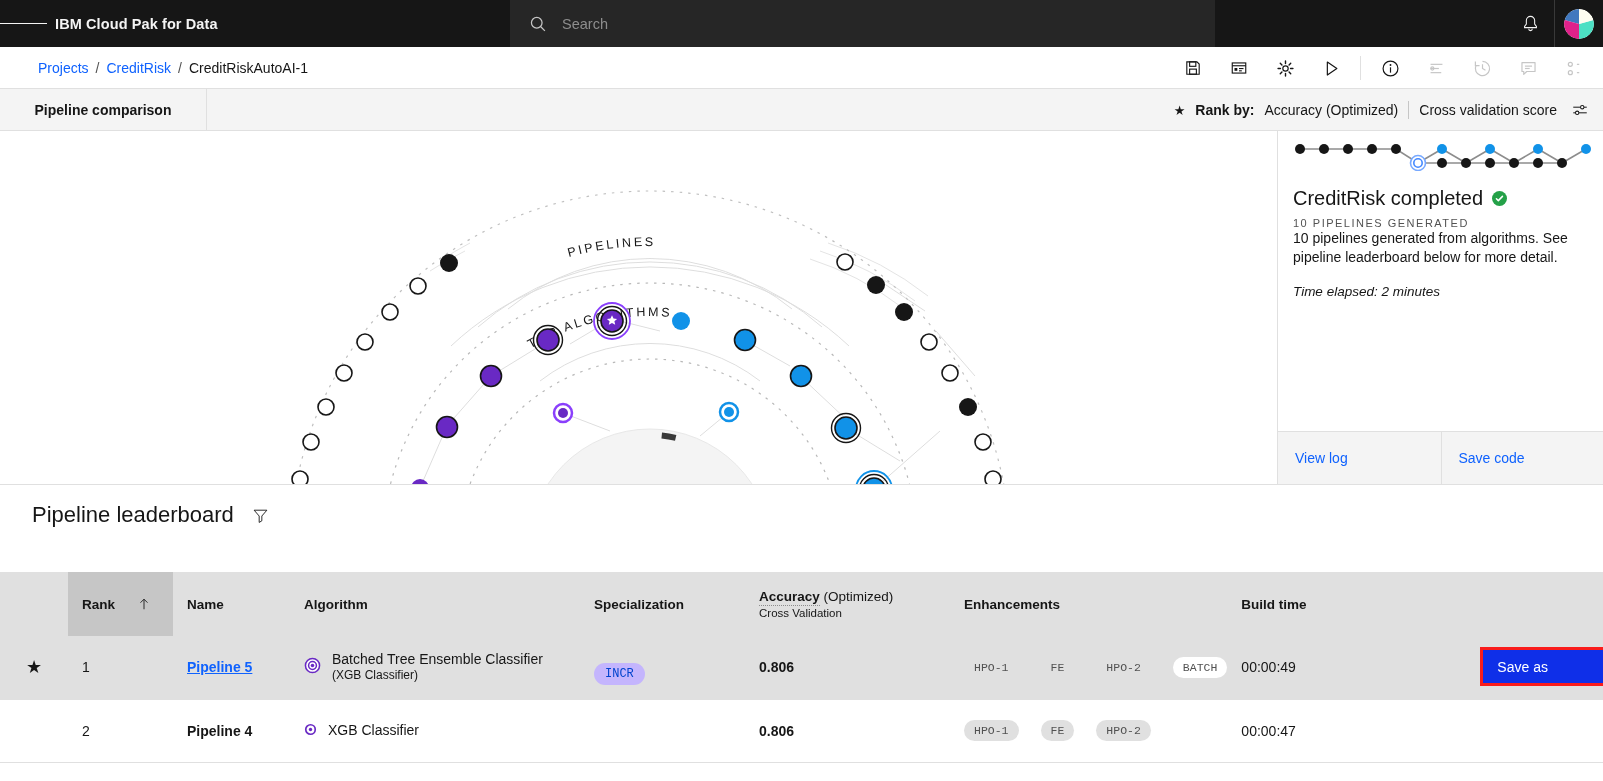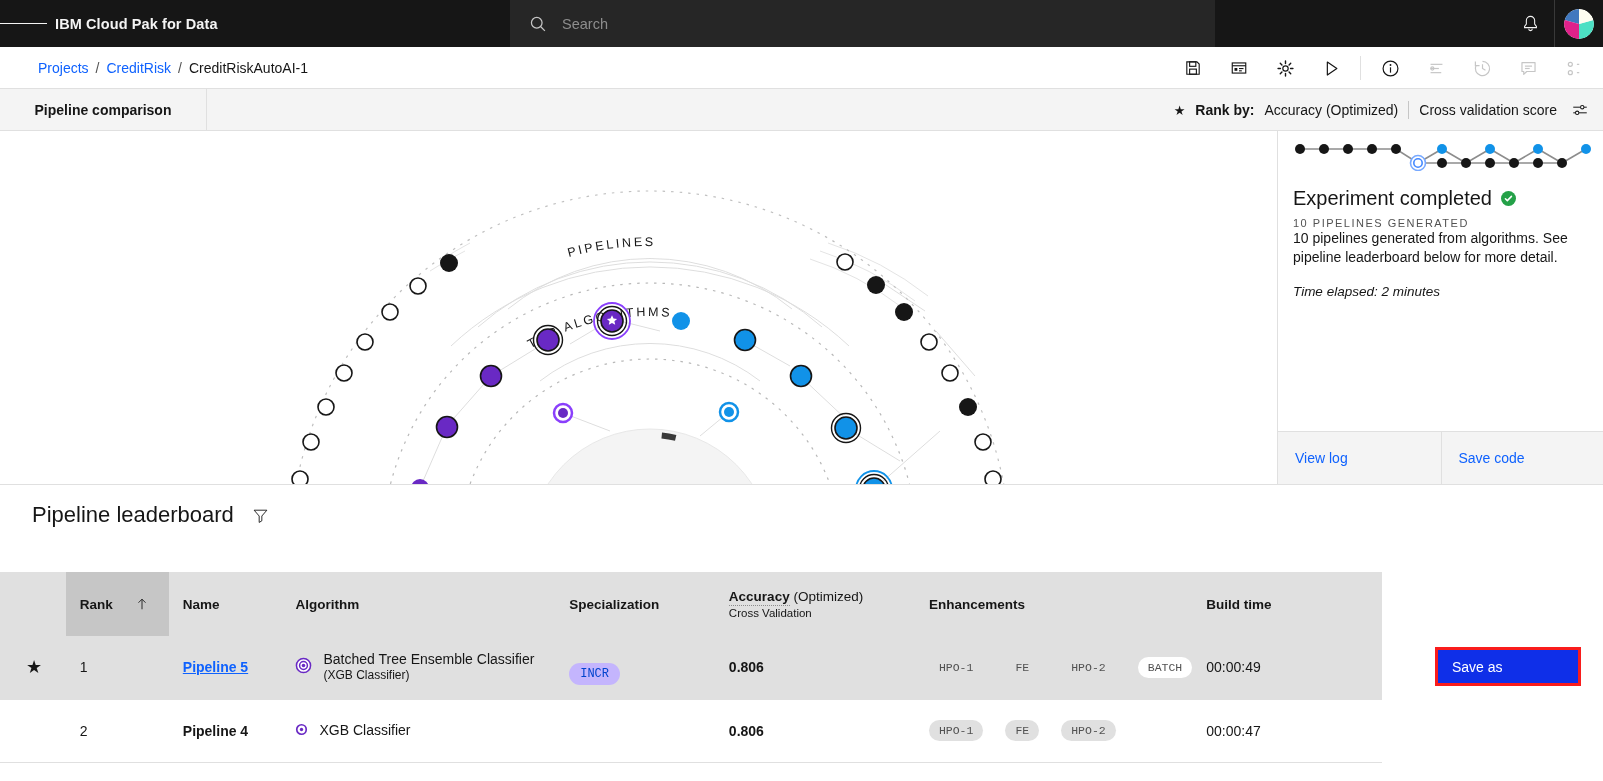--- a/index.html
+++ b/index.html
@@ -117,21 +117,21 @@
 
   
   .lb-head {
     position:absolute; top:484px; left:0; width:1603px; height:61px;
     background:#ffffff; border-top:1px solid #e0e0e0;
     display:flex; align-items:center; padding-left:32px; gap:18px;
   }
   .lb-title { font-size:22px; color:#161616; font-weight:400; }
   .filter-ic { cursor:pointer; display:flex; align-items:center; }
 
-  table.lb { position:absolute; top:572px; left:0; width:1382px; border-collapse:collapse; }
+  table.lb { position:absolute; top:572px; left:0; width:1603px; border-collapse:collapse; }
   table.lb thead th {
     background:#e0e0e0; height:64px; text-align:left; font-size:13.5px;
     font-weight:700; color:#161616; padding:0 0 0 14px; vertical-align:middle;
   }
   table.lb thead th.rankcol { background:#c6c6c6; }
   .th-acc { display:block; }
   .th-acc .m { font-weight:700; border-bottom:1px dotted #8d8d8d; padding-bottom:1px; }
   .th-acc .o { font-weight:400; }
   .th-acc .sub { display:block; font-weight:400; font-size:11.5px; color:#161616; margin-top:3px; }
   .rank-head-inner { display:flex; align-items:center; gap:22px; }
@@ -433,21 +433,21 @@
         <circle cx="188" cy="32" r="5" fill="#161616"></circle>
         <circle cx="212" cy="32" r="5" fill="#161616"></circle>
         <circle cx="236" cy="32" r="5" fill="#161616"></circle>
         <circle cx="260" cy="32" r="5" fill="#161616"></circle>
         <circle cx="284" cy="32" r="5" fill="#161616"></circle>
       </svg>
     </div>
 
     <div class="rp-body">
       <div class="rp-title">
-        <span>Experiment completed</span>
+        <span>CreditRisk completed</span>
         <span class="ok-dot">
           <svg width="11" height="11" viewBox="0 0 16 16">
             <path d="M3.5 8.3l2.8 2.8 6-6.2" fill="none" stroke="#ffffff" stroke-width="2.2" stroke-linecap="round" stroke-linejoin="round"></path>
           </svg>
         </span>
       </div>
       <div class="rp-sub">10 PIPELINES GENERATED</div>
       <div class="rp-desc">10 pipelines generated from algorithms. See pipeline leaderboard below for more detail.</div>
       <div class="rp-elapsed">Time elapsed: 2 minutes</div>
     </div>

